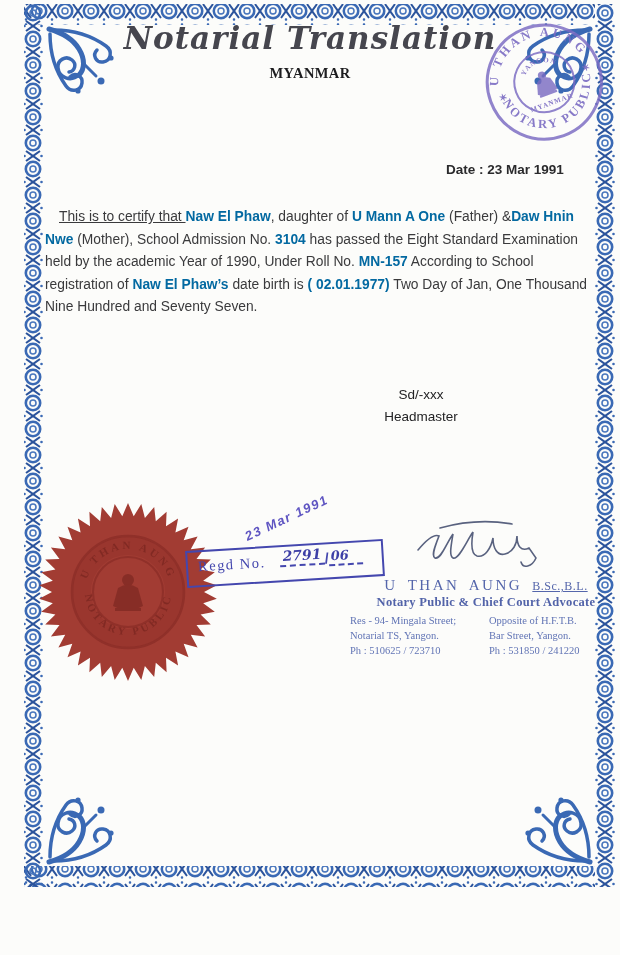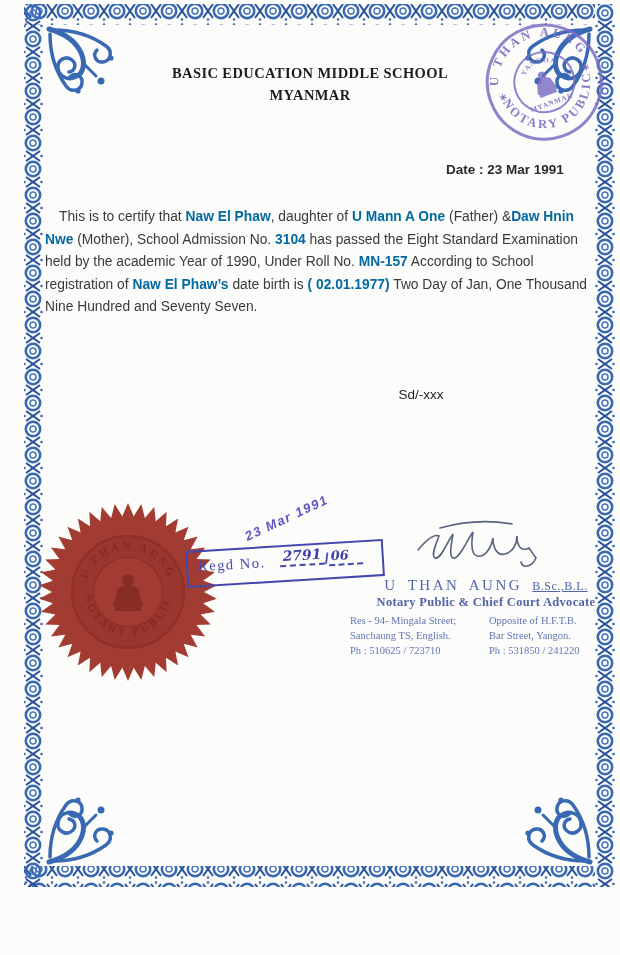--- a/index.html
+++ b/index.html
@@ -22,21 +22,21 @@
     font-size:14.5px; color:#1d1d1f; line-height:22px; letter-spacing:.4px;
   }
   .date-line {
     position:absolute; left:398px; top:162px;
     font-size:13.5px; font-weight:700; color:#2a2a2c;margin-left:48px;
   }
   .body-par {
     position:absolute; left:45px; top:206px; width:542px;
     font-size:13.8px; line-height:22.5px; color:#3a3a3c; text-align:left;
   }
-  .body-par .indent { padding-left:14px; }
+  .body-par .indent { padding-left:14px;text-decoration:underline; }
   .b { font-weight:700; color:#0369a1; }
 
   .sign-block {
     position:absolute; left:311px; top:384px; width:220px; text-align:center;
     font-size:13.5px; color:#232325; line-height:22px;
   }
   .auth-line {
     position:absolute; left:248px; top:476px; width:350px;
     font-size:13px; color:#2b2b2d; word-spacing:4px;
   }
@@ -129,23 +129,23 @@
     <rect x="24" y="4" width="571" height="21" fill="url(#chainH)"></rect>
     <rect x="24" y="866" width="571" height="21" fill="url(#chainH)"></rect>
     <rect x="24" y="4" width="21" height="883" fill="url(#chainV)"></rect>
     <rect x="594" y="4" width="21" height="883" fill="url(#chainV)"></rect>
     <use href="#flourish" transform="translate(48,28)"></use>
     <use href="#flourish" transform="translate(591,28) scale(-1,1)"></use>
     <use href="#flourish" transform="translate(48,863) scale(1,-1)"></use>
     <use href="#flourish" transform="translate(591,863) scale(-1,-1)"></use>
   </svg>
 
+  <div class="title">Notarial Translation</div>
 
   <div class="school">
-    <div>BASIC EDUCATION MIDDLE SCHOOL</div>
     <div>MYANMAR</div>
   </div>
 
   <div class="stamp-wrap">
     <svg width="140" height="140" viewBox="0 0 140 140">
       <defs>
         <path id="arcTop" d="M 24,70 A 46,46 0 0 1 116,70" fill="none"></path>
         <path id="arcBot" d="M 24,70 A 46,46 0 0 0 116,70" fill="none"></path>
         <path id="arcIn" d="M 50,70 A 20,20 0 0 1 90,70" fill="none"></path>
       </defs>
@@ -176,20 +176,21 @@
   </div>
 
   <div class="date-line">Date :  23 Mar 1991</div>
 
   <div class="body-par">
     <span class="indent">This is to certify that </span><span class="b">Naw El Phaw</span><span>, daughter of </span><span class="b">U Mann A One</span><span> (Father) &amp;</span><span class="b">Daw Hnin Nwe</span><span> (Mother), School Admission No. </span><span class="b">3104</span><span> has passed the Eight Standard Examination held by the academic Year of 1990, Under Roll No. </span><span class="b">MN-157</span><span> According to School registration of </span><span class="b">Naw El Phaw’s</span><span> date birth is </span><span class="b">( 02.01.1977)</span><span> Two Day of Jan, One Thousand Nine Hundred and Seventy Seven.</span>
   </div>
 
   <div class="sign-block">
     <div>Sd/-xxx</div>
+    <div>Headmaster</div>
   </div>
 
 
   <div class="date-rot">23 Mar 1991</div>
 
   <div class="seal-wrap">
     <svg width="184" height="184" viewBox="0 0 184 184">
       <defs>
         <path id="sealTop" d="M 49,92 A 43,43 0 0 1 135,92" fill="none"></path>
         <path id="sealBot" d="M 49,92 A 43,43 0 0 0 135,92" fill="none"></path>
@@ -230,20 +231,20 @@
 
   <div class="notary-info">
     <div class="name">
       <span>U THAN AUNG</span>
       <span class="degree">B.Sc.,B.L.</span>
     </div>
     <div class="role">Notary Public &amp; Chief Court Advocate</div>
     <div class="notary-cols">
       <div class="c1">Res - 94- Mingala Street;</div>
       <div class="c2">Opposite of H.F.T.B.</div>
-      <div class="c1">Sanchaung TS, English.</div>
+      <div class="c1">Notarial TS, Yangon.</div>
       <div class="c2">Bar Street, Yangon.</div>
       <div class="c1">Ph : 510625 / 723710</div>
       <div class="c2">Ph : 531850 / 241220</div>
     </div>
   </div>
 
 </div>
 
 </body></html>

